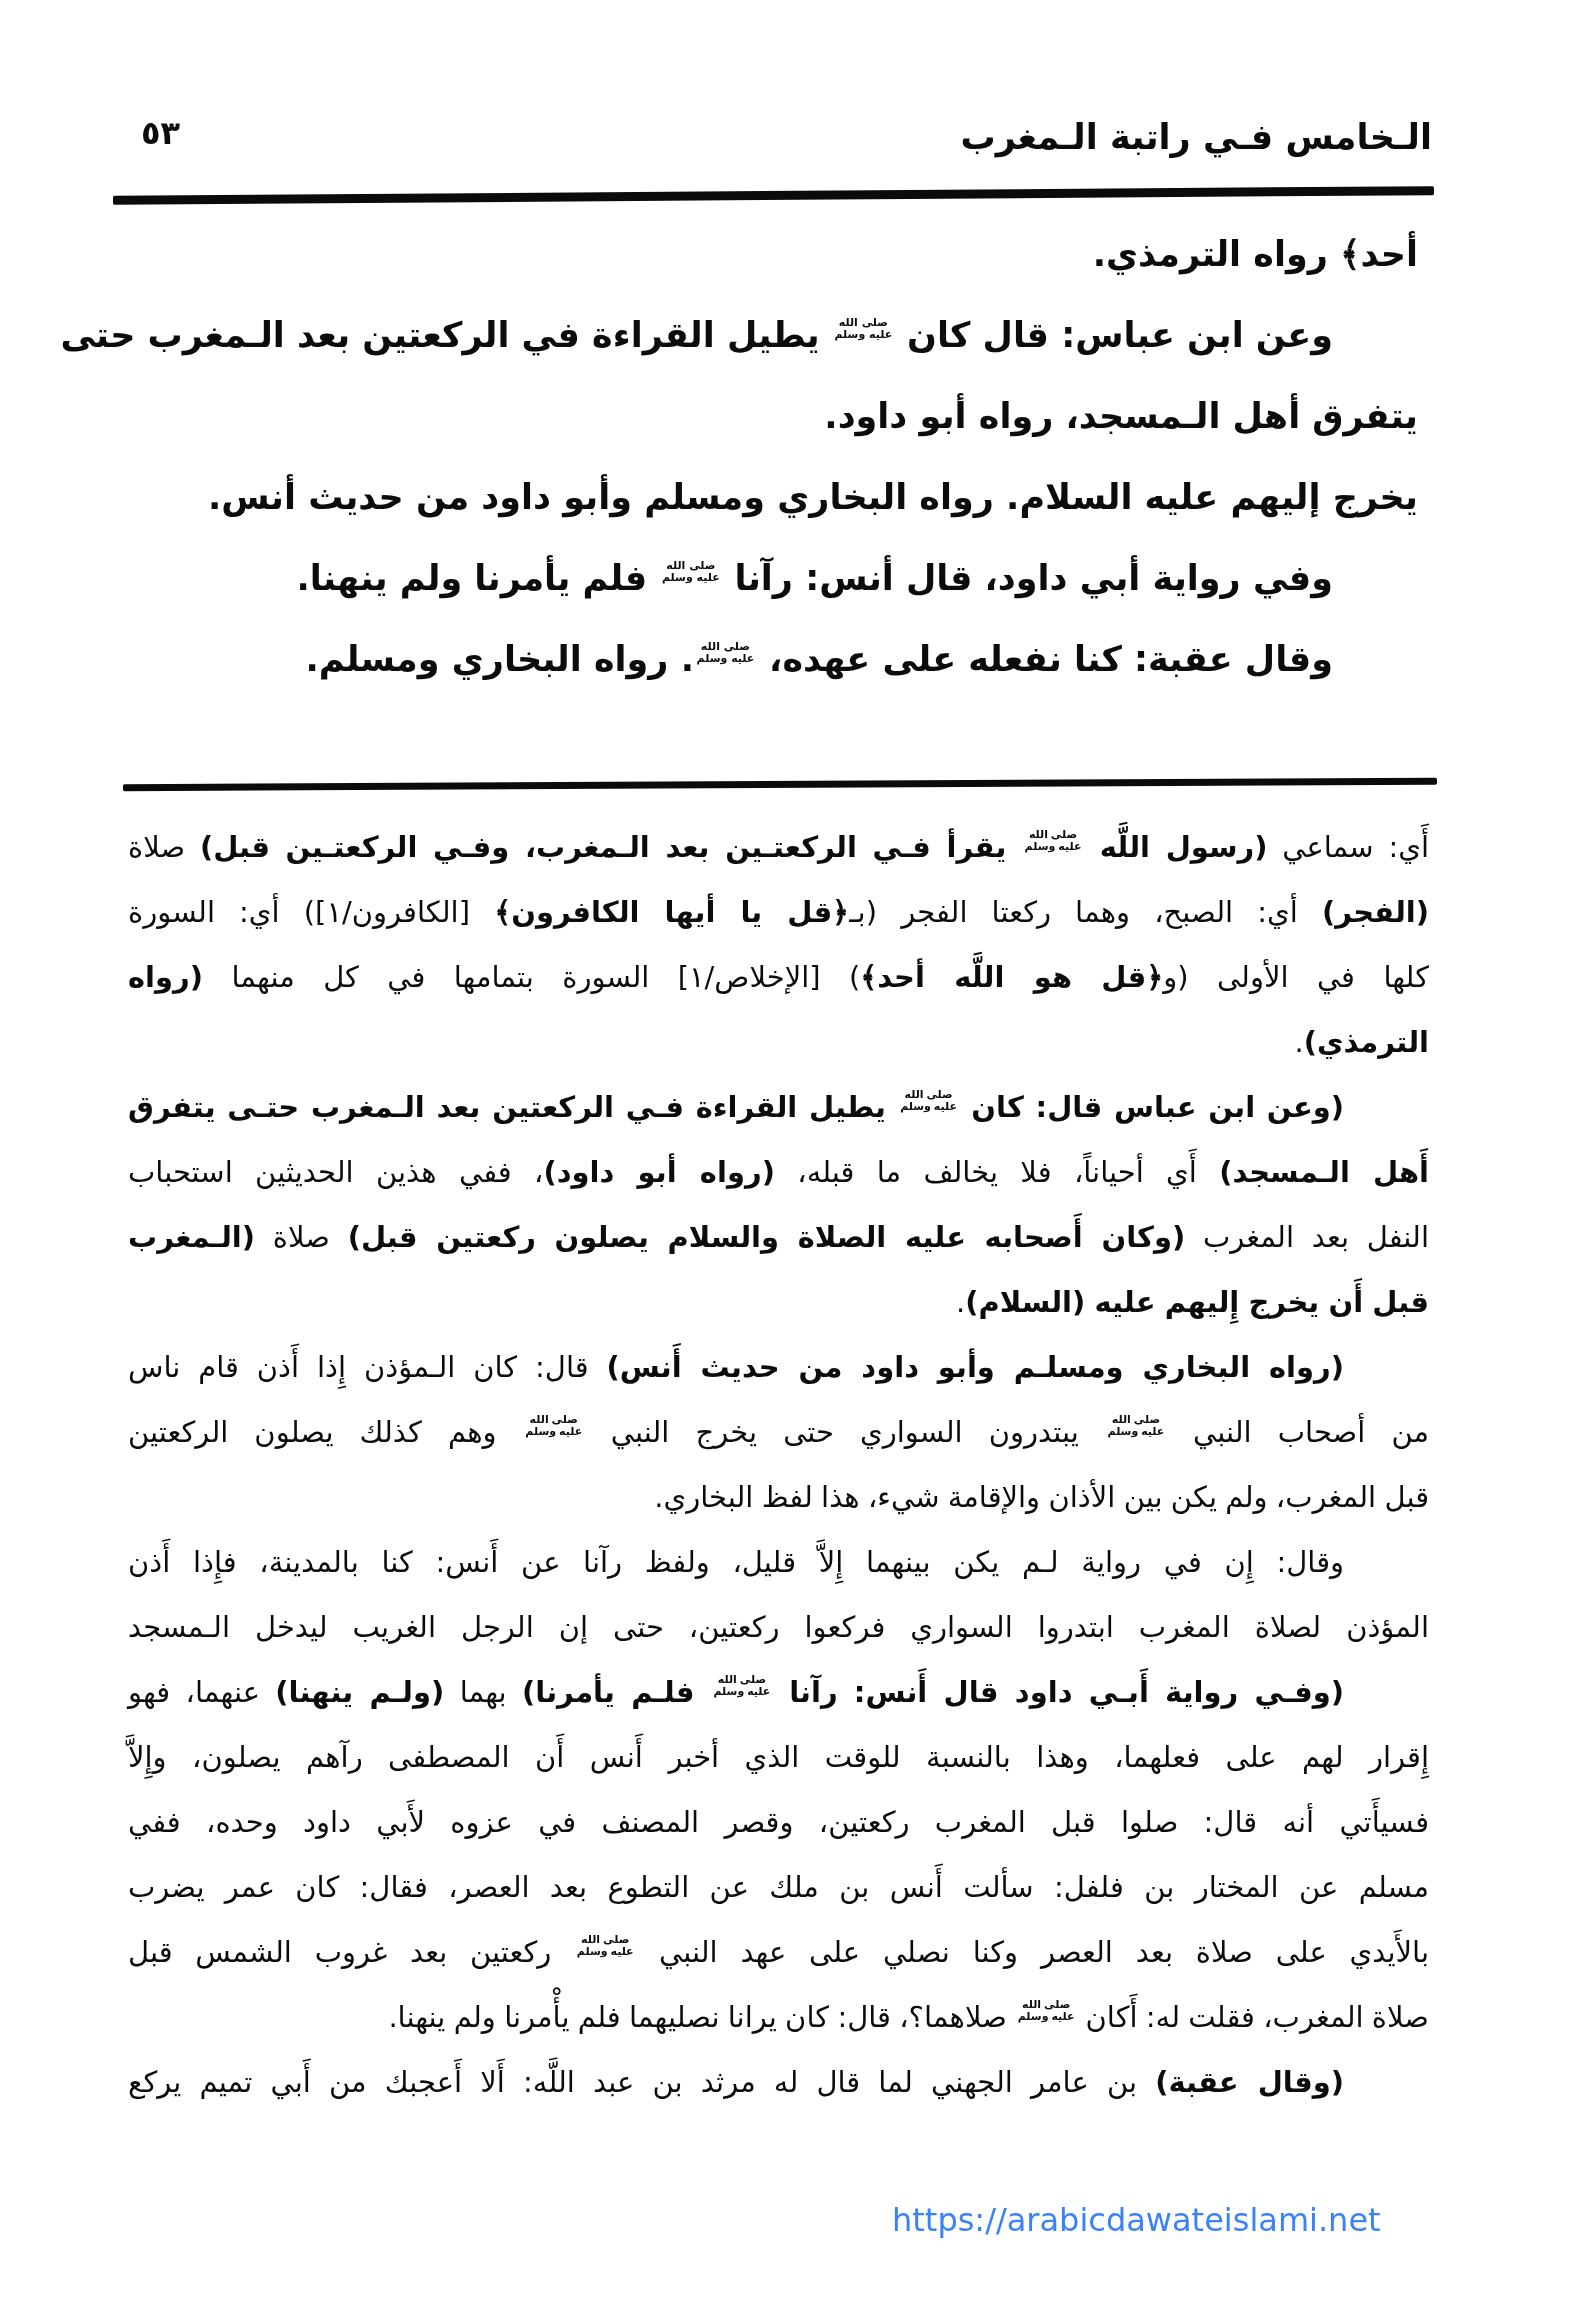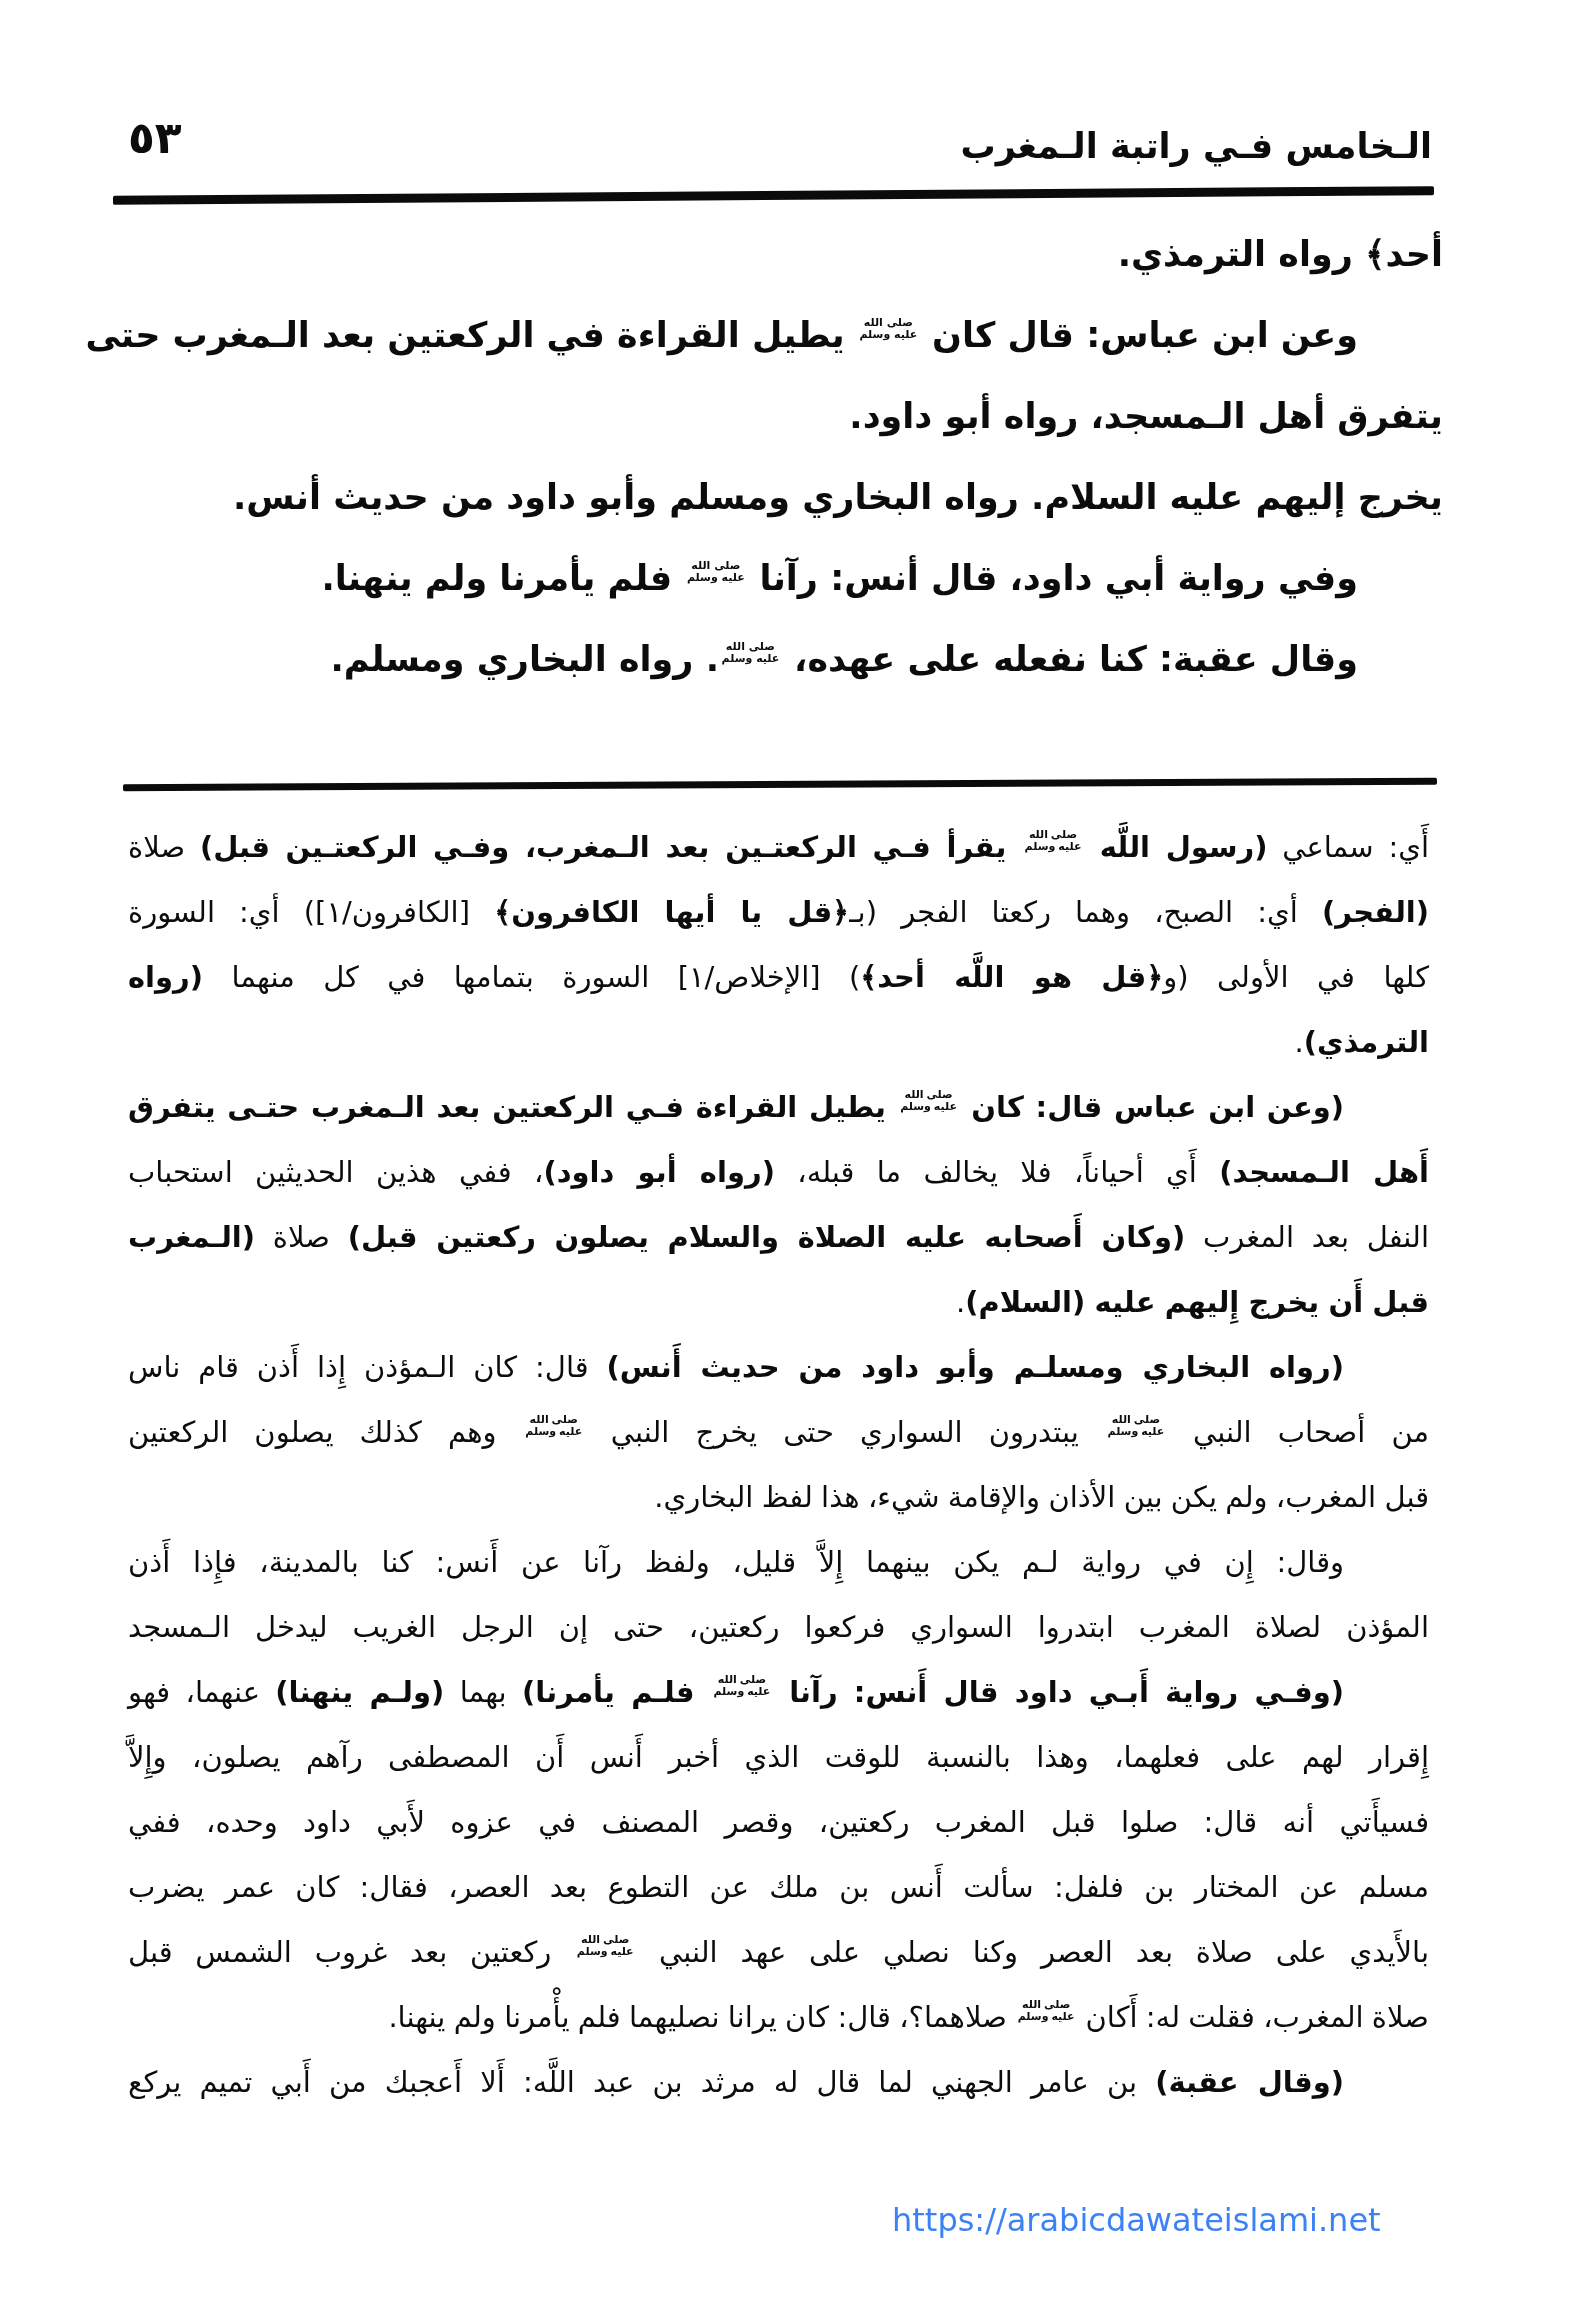--- a/index.html
+++ b/index.html
@@ -2,27 +2,27 @@
 <html lang="ar" style="font-size:13.6px"><head>
 <meta charset="utf-8">
 <style>
   html,body{margin:0;padding:0;background:#e8e8e8;}
   .page{position:relative;width:1570px;height:2319px;background:#ffffff;overflow:hidden;
         direction:rtl;font-family:"DejaVu Sans",sans-serif;color:#0c0c0c;}
   
   .hdr{position:absolute;top:117px;left:128px;right:138px;display:flex;
        justify-content:space-between;align-items:baseline;}
   .hdr .title{font-size:35px;font-weight:bold;}
-  .hdr .pno{font-size:44px;font-weight:bold;transform:translateY(-5.1px);}
+  .hdr .pno{font-size:32px;font-weight:bold;transform:translateY(-5.1px);margin-left:13px;}
   .rule{position:absolute;top:191px;left:113px;width:1321px;height:9.4px;background:#0b0b0b;
         transform:rotate(-0.42deg);border-radius:1.7px;}
   .sep{position:absolute;top:781px;left:123px;width:1314px;height:6.8px;background:#0b0b0b;
        transform:rotate(-0.28deg);border-radius:1.7px;}
   
-  .matn{position:absolute;top:214px;left:128px;right:127px;font-weight:bold;font-size:35px;}
+  .matn{position:absolute;top:214px;left:128px;right:152px;font-weight:bold;font-size:35px;}
   .matn .line{height:81px;line-height:81px;}
   .sharh{position:absolute;top:815px;left:128px;right:141px;font-size:29px;word-spacing:-0.9px;}
   .sharh .line{height:65px;line-height:65px;}
   .line{text-align:justify;text-align-last:justify;overflow:visible;white-space:nowrap;}
   .line.end{text-align:right;text-align-last:auto;}
   .line.indent{padding-right:85px;}
   .seg.b{font-weight:bold;}
   
   .saw{display:inline-block;vertical-align:middle;text-align:center;font-weight:bold;
        font-size:11px;line-height:1.05;margin:0 2.6px;transform:translateY(-8.5px);

